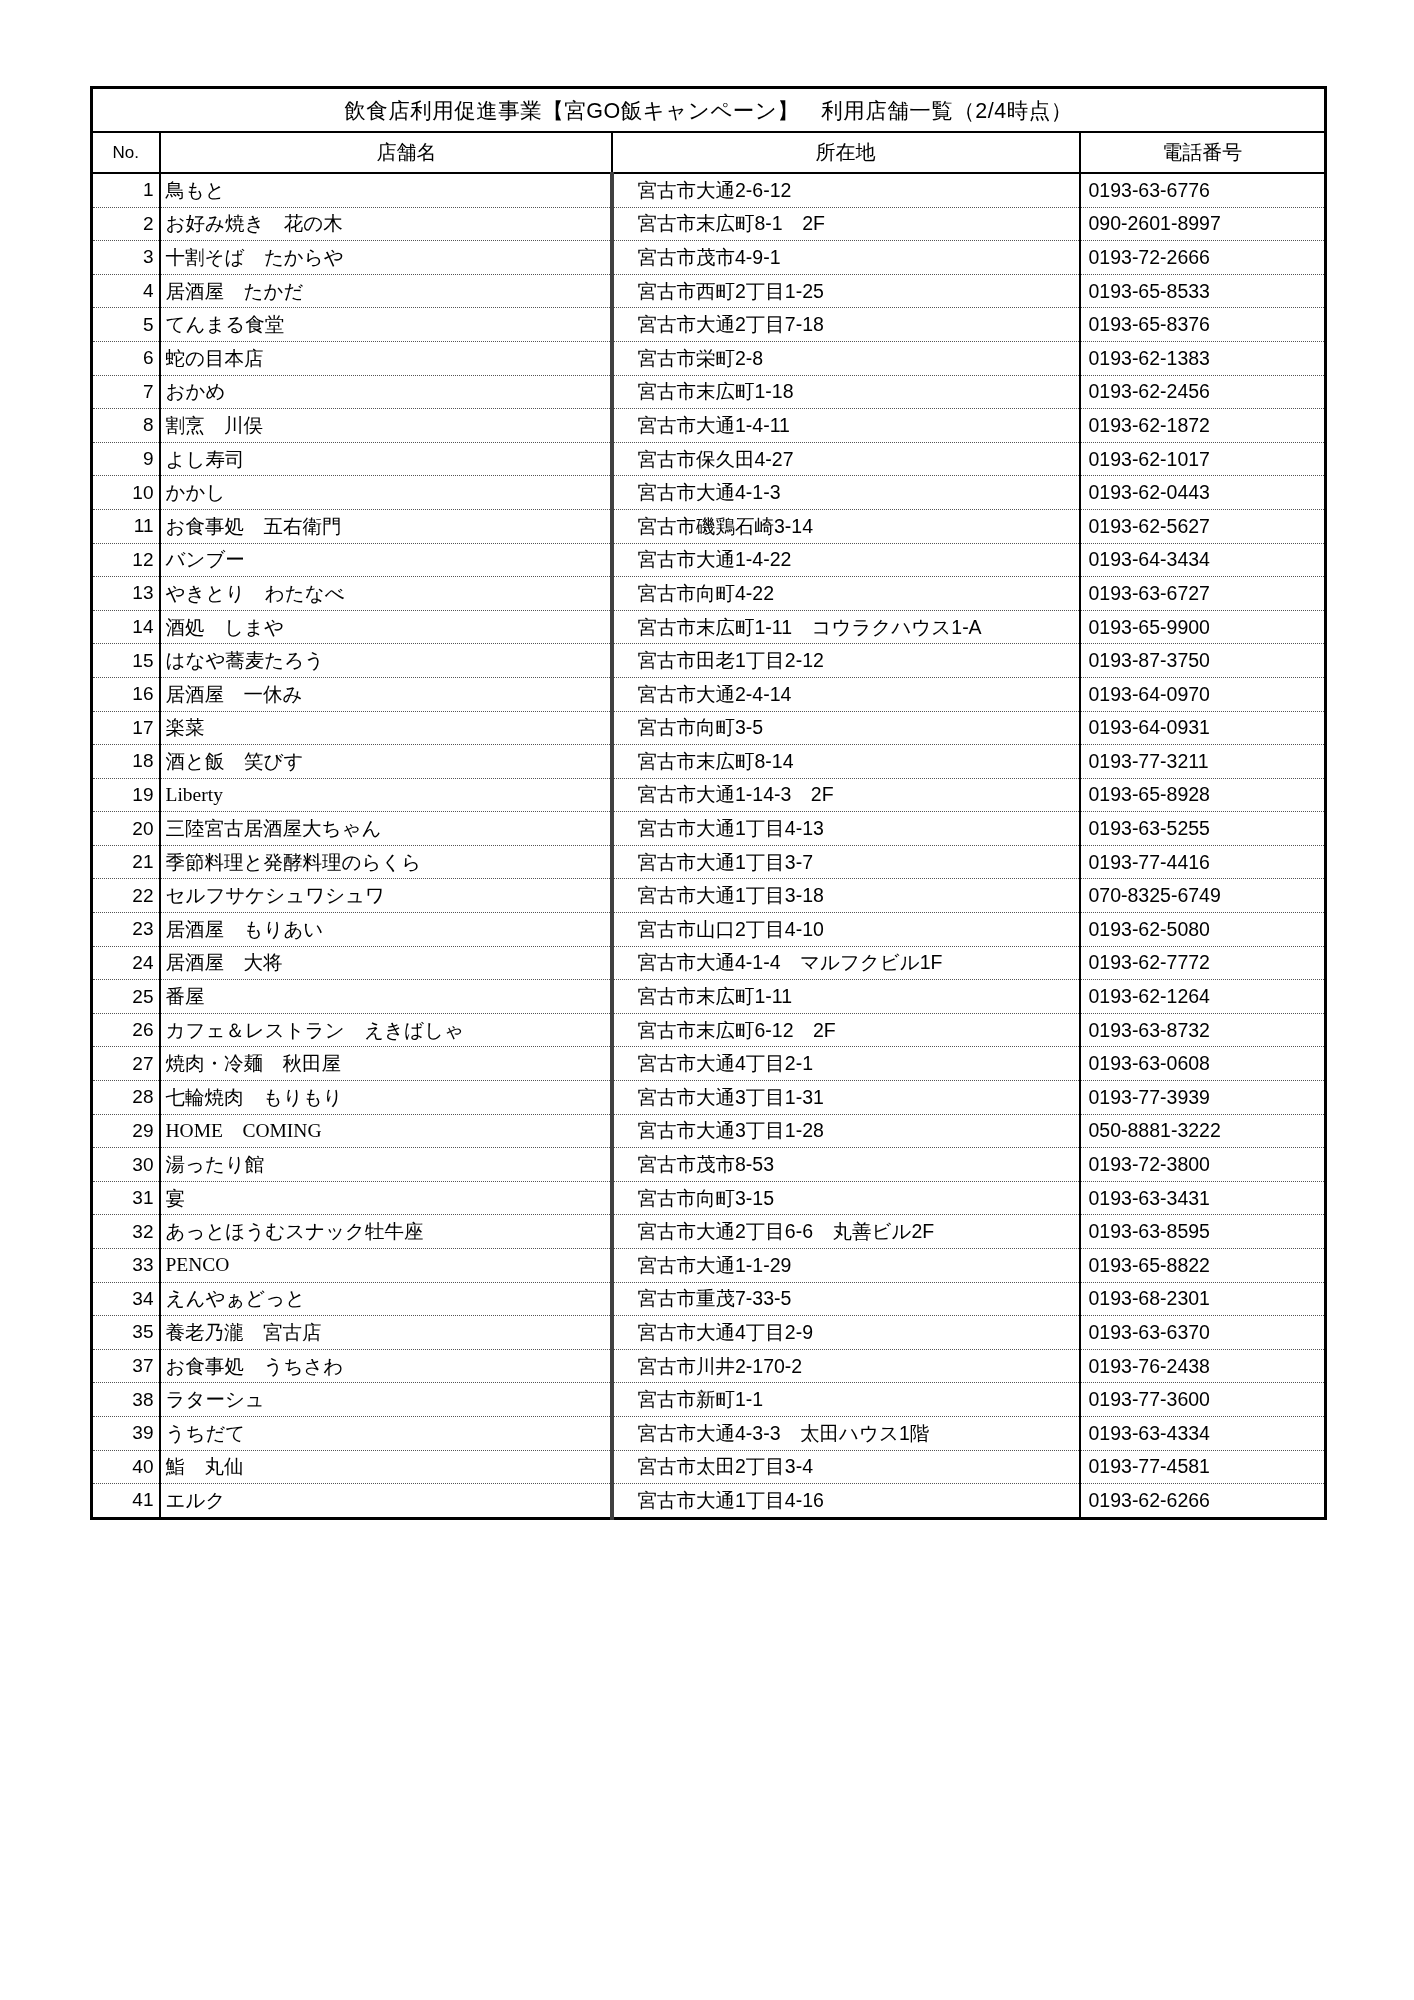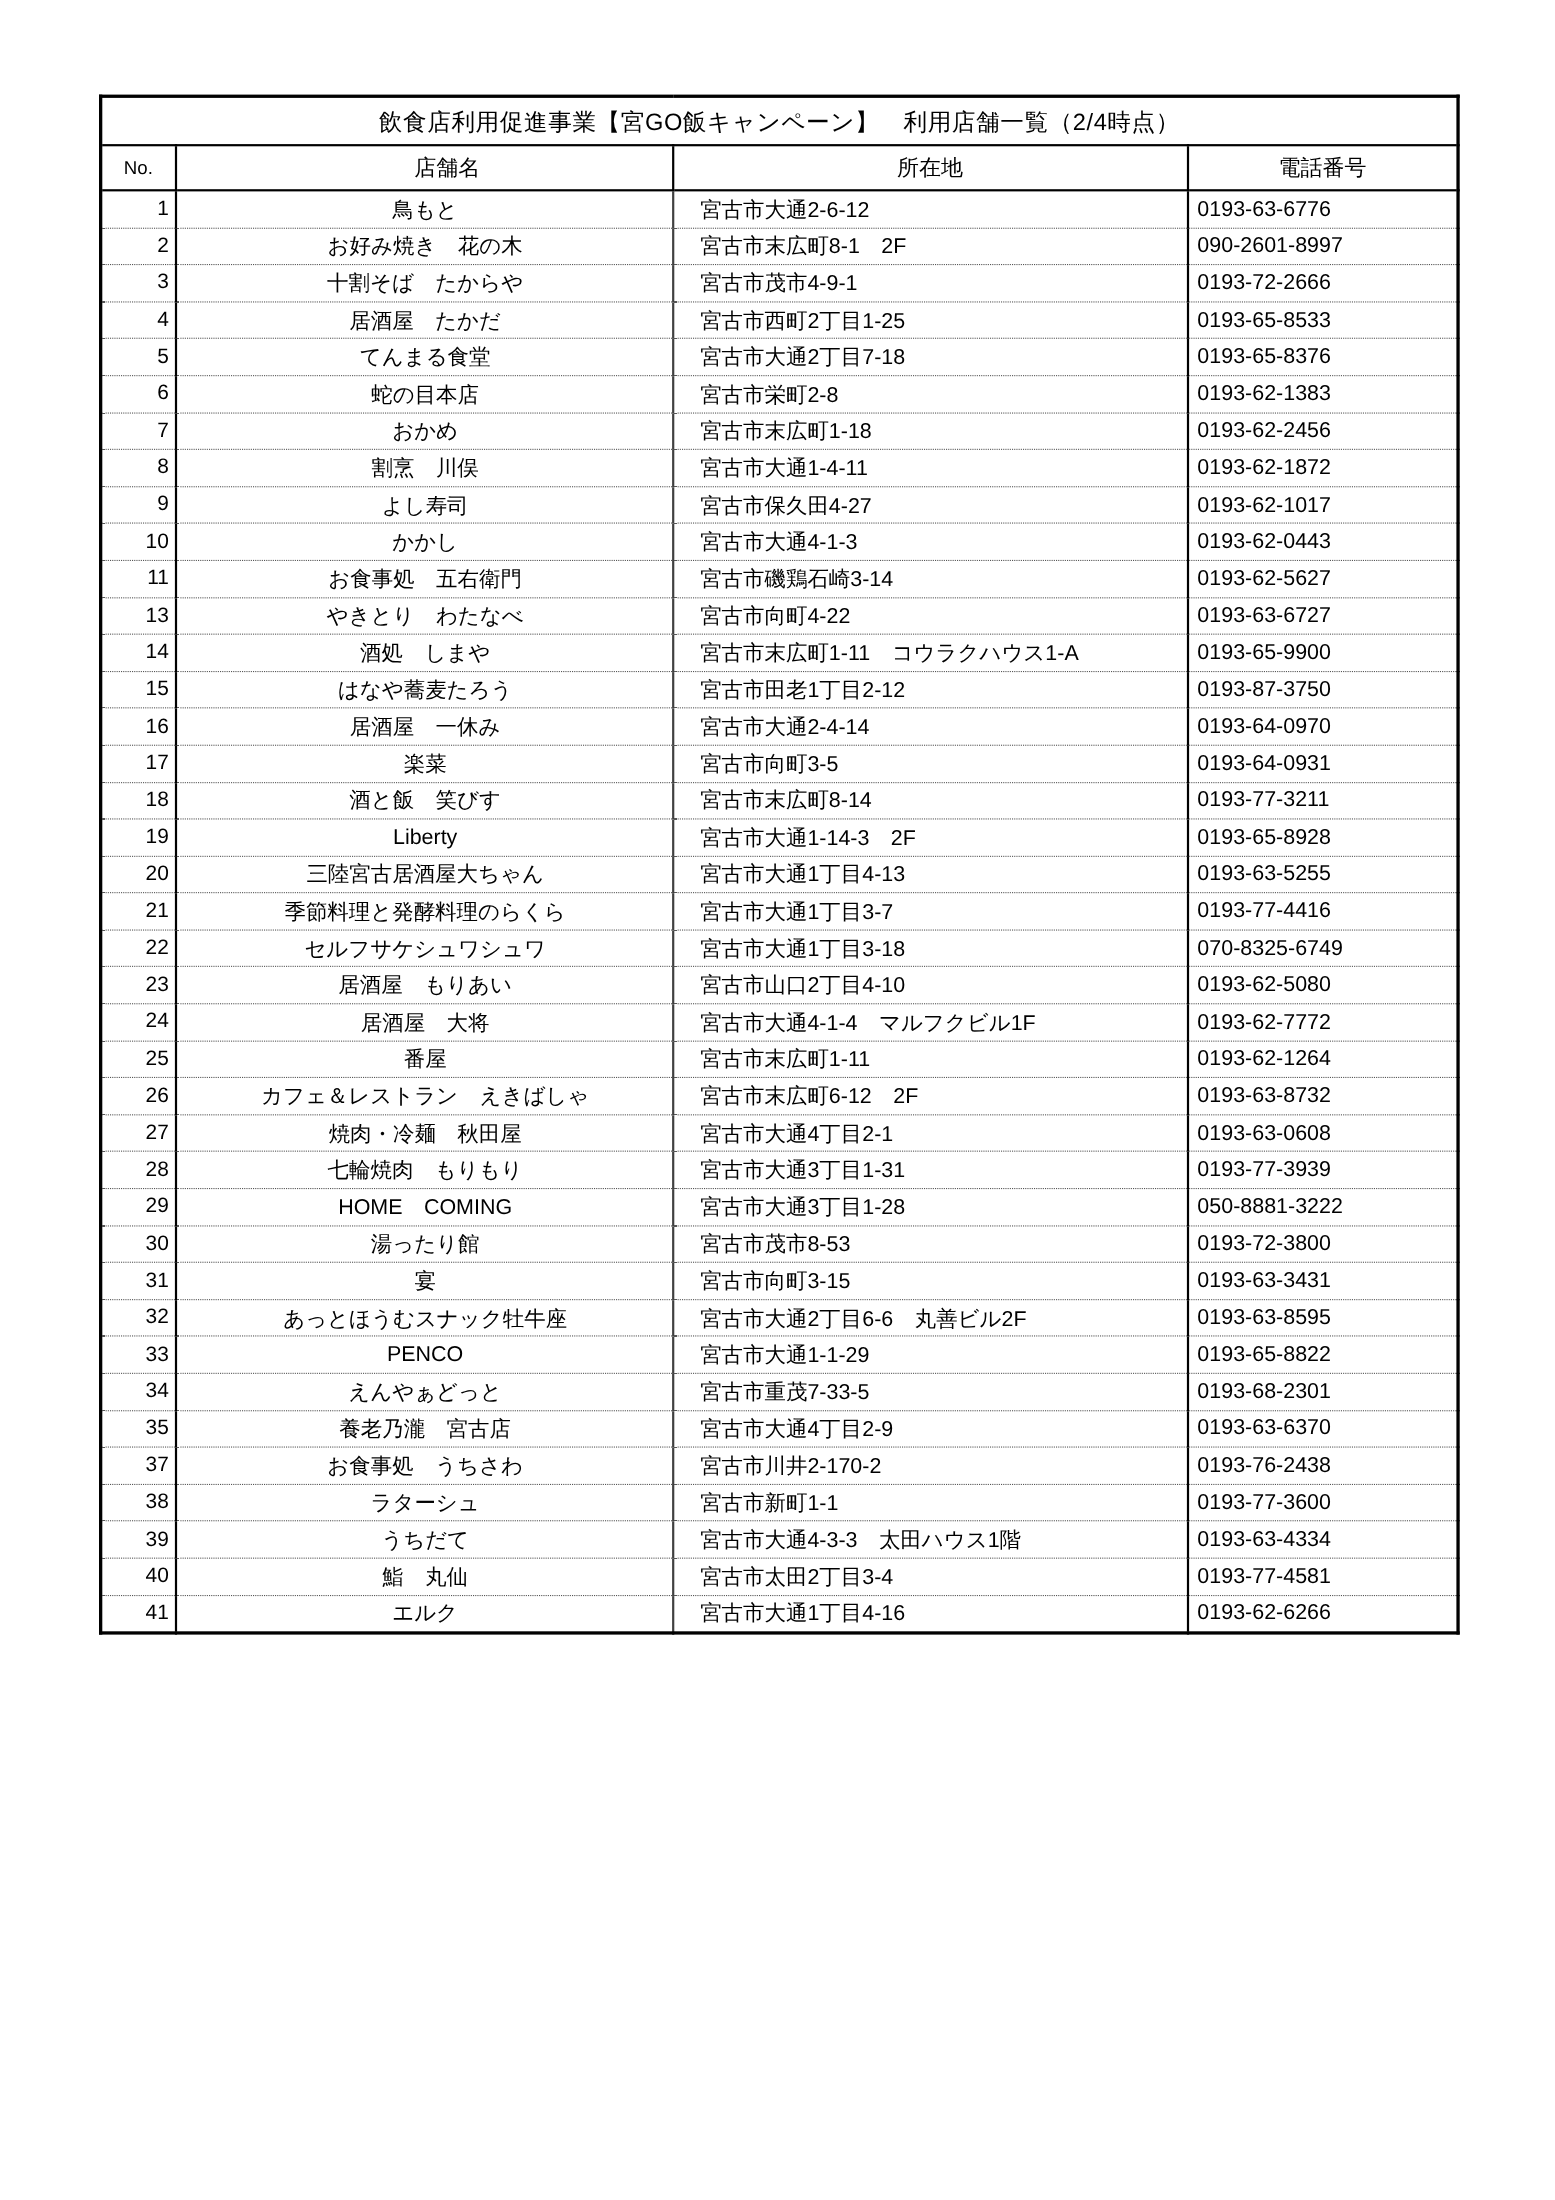--- a/index.html
+++ b/index.html
@@ -69,23 +69,24 @@
     white-space: nowrap;
   }
   tr.data-row:last-child td { border-bottom: none; }
   tr.data-row td.d-no {
     text-align: right;
     padding-right: 5px;
     border-right: 2px solid #000;
     font-size: 19px;
   }
   tr.data-row td.d-name {
-    text-align: center;
+    text-align: left;
     padding-left: 5px;
-    border-right: 2px solid #404040;
+    border-right: 4px solid #404040;
+    font-family: Liberation Serif, serif;
   }
   tr.data-row td.d-addr {
     text-align: left;
     padding-left: 24px;
     border-right: 2px solid #000;
   }
   tr.data-row td.d-tel {
     text-align: left;
     padding-left: 8px;
   }
@@ -171,20 +172,26 @@
           <td class="d-addr">宮古市大通4-1-3</td>
           <td class="d-tel">0193-62-0443</td>
         </tr>
         <tr class="data-row">
           <td class="d-no">11</td>
           <td class="d-name">お食事処　五右衛門</td>
           <td class="d-addr">宮古市磯鶏石崎3-14</td>
           <td class="d-tel">0193-62-5627</td>
         </tr>
         <tr class="data-row">
+          <td class="d-no">12</td>
+          <td class="d-name">バンブー</td>
+          <td class="d-addr">宮古市大通1-4-22</td>
+          <td class="d-tel">0193-64-3434</td>
+        </tr>
+        <tr class="data-row">
           <td class="d-no">13</td>
           <td class="d-name">やきとり　わたなべ</td>
           <td class="d-addr">宮古市向町4-22</td>
           <td class="d-tel">0193-63-6727</td>
         </tr>
         <tr class="data-row">
           <td class="d-no">14</td>
           <td class="d-name">酒処　しまや</td>
           <td class="d-addr">宮古市末広町1-11　コウラクハウス1-A</td>
           <td class="d-tel">0193-65-9900</td>

